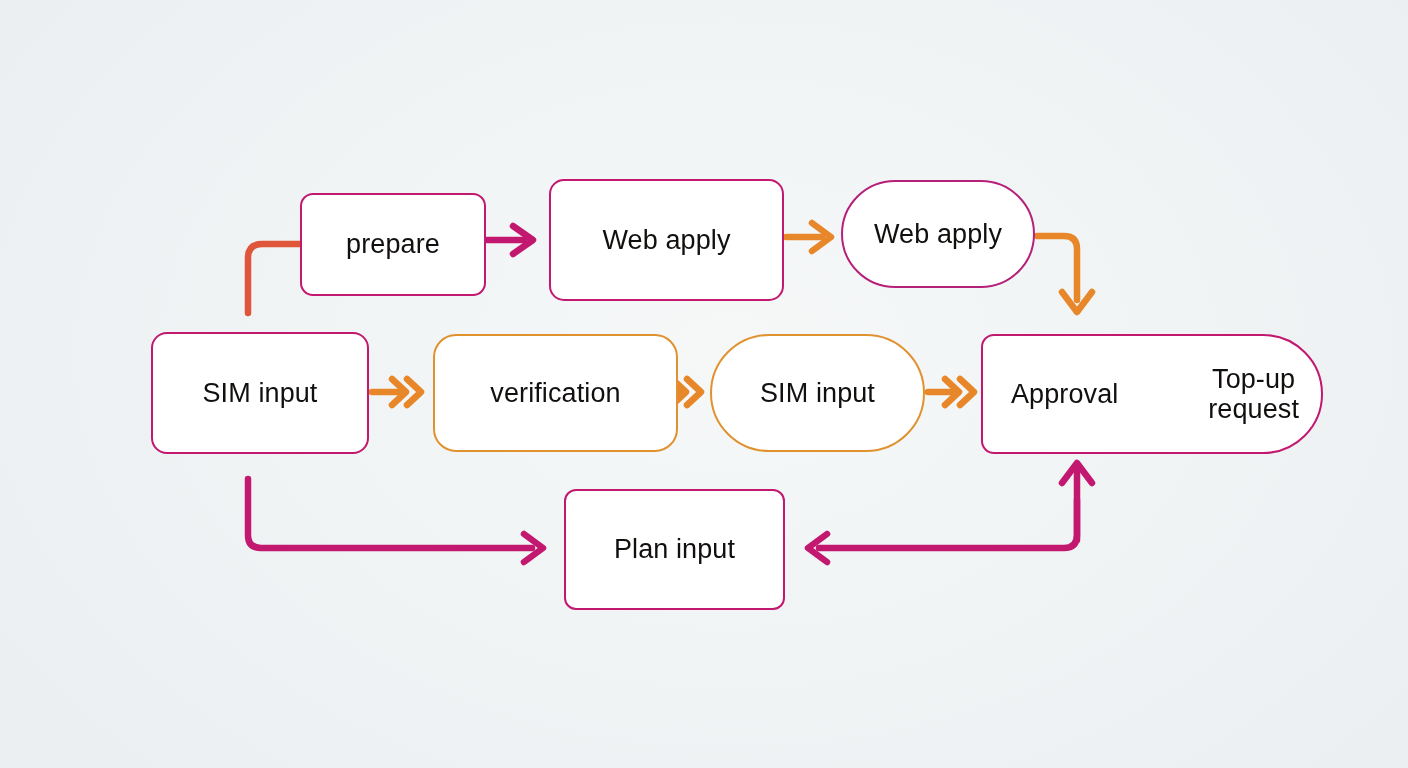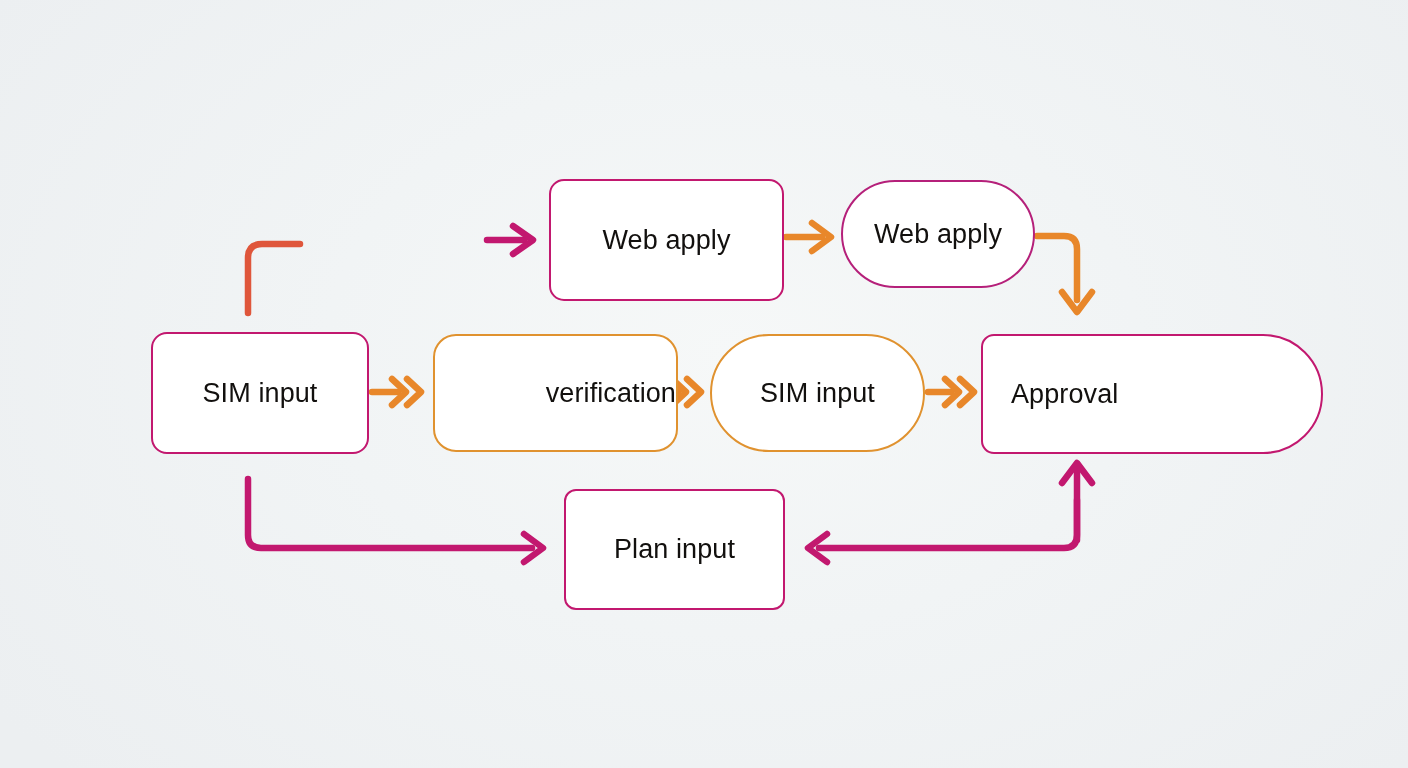--- a/index.html
+++ b/index.html
@@ -63,21 +63,20 @@
   }
   #node-sim-input-1 {
     left: 151px; top: 332px; width: 218px; height: 122px;
     border: 2.6px solid #c2186f;
     border-radius: 16px;
   }
   #node-verification {
     left: 433px; top: 334px; width: 245px; height: 118px;
     border: 2.6px solid #e0922f;
     border-radius: 23px;
-    justify-content: flex-end;
   }
   #node-sim-input-2 {
     left: 710px; top: 334px; width: 215px; height: 118px;
     border: 2.6px solid #e0922f;
     border-radius: 59px;
   }
   #node-approval {
     left: 981px; top: 334px; width: 342px; height: 120px;
     border: 2.6px solid #c2186f;
     border-radius: 13px 60px 60px 13px;
@@ -152,20 +151,23 @@
       <path d="M 1077 500 L 1077 535 Q 1077 548 1064 548 L 819 548" fill="none" stroke="#c2186f" stroke-width="6.5" stroke-linecap="round" stroke-linejoin="round"></path>
       <path d="M 827 534 L 808 548 L 827 562" fill="none" stroke="#c2186f" stroke-width="6.5" stroke-linecap="round" stroke-linejoin="round"></path>
     </g>
 
     <g>
       <path d="M 1077 540 L 1077 470" fill="none" stroke="#c2186f" stroke-width="6.5" stroke-linecap="round"></path>
       <path d="M 1062 483 L 1077 463 L 1092 483" fill="none" stroke="#c2186f" stroke-width="6.5" stroke-linecap="round" stroke-linejoin="round"></path>
     </g>
   </svg>
 
+  <div class="node" id="node-prepare">
+    <span class="node-label">prepare</span>
+  </div>
 
   <div class="node" id="node-webapply-1">
     <span class="node-label">Web apply</span>
   </div>
 
   <div class="node" id="node-webapply-2">
     <span class="node-label">Web apply</span>
   </div>
 
   <div class="node" id="node-sim-input-1">
@@ -176,20 +178,22 @@
     <span class="node-label">verification</span>
   </div>
 
   <div class="node" id="node-sim-input-2">
     <span class="node-label">SIM input</span>
   </div>
 
   <div class="node" id="node-approval">
     <div class="approval-inner">
       <span class="node-label" id="approval-primary">Approval</span>
+      <span class="node-label" id="approval-secondary">Top-up
+request</span>
     </div>
   </div>
 
   <div class="node" id="node-plan-select">
     <span class="node-label">Plan input</span>
   </div>
 
 </div>
 
 </body></html>

